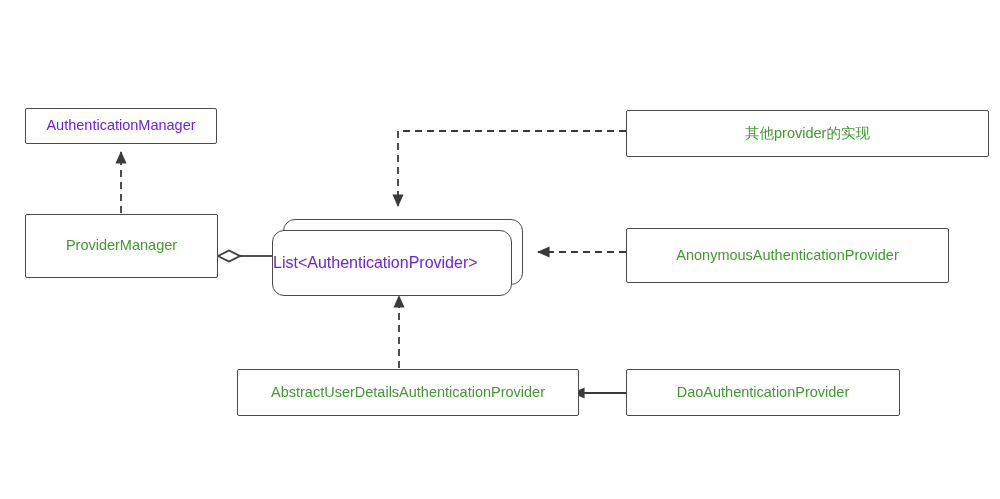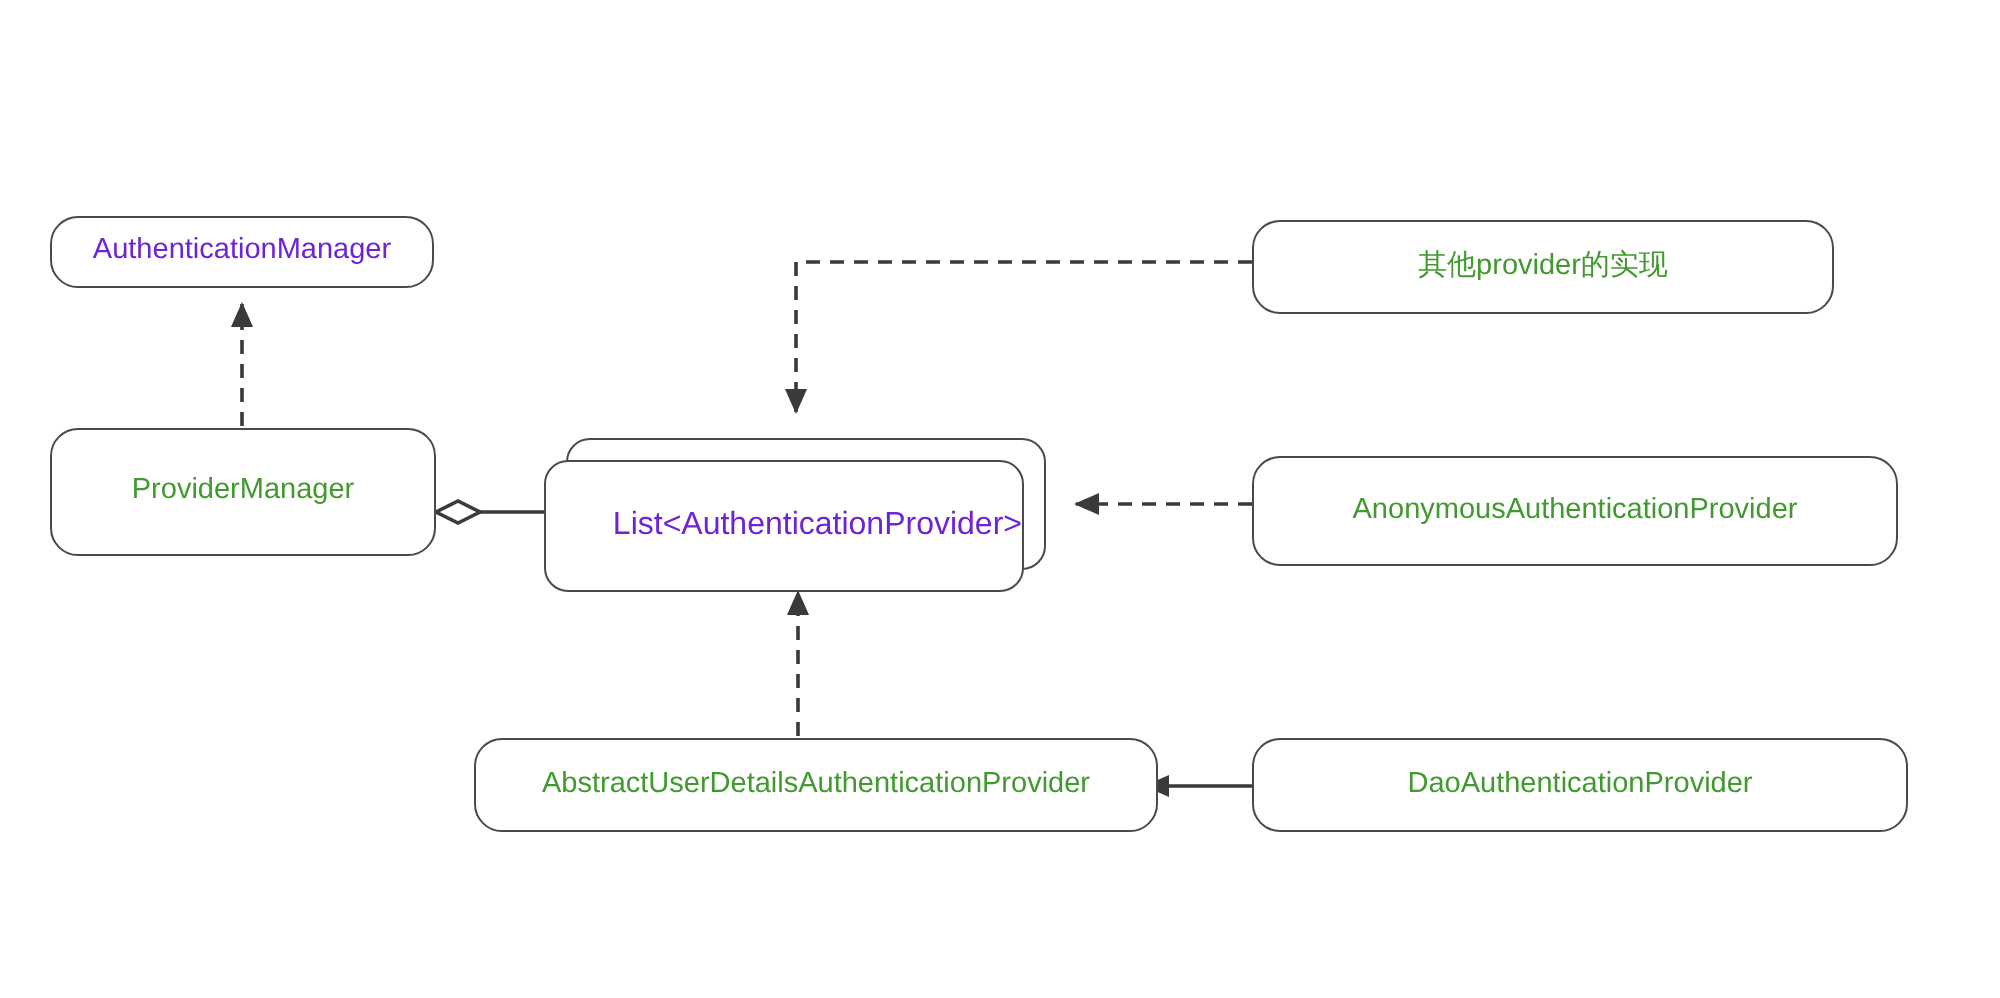--- a/index.html
+++ b/index.html
@@ -24,21 +24,21 @@
     top: 0;
     width: 1000px;
     height: 499px;
     pointer-events: none;
   }
   .node {
     position: absolute;
     box-sizing: border-box;
     background: #ffffff;
     border: 1.6px solid #4a4a4a;
-    border-radius: 14px;
+    border-radius: 2px;
     display: flex;
     align-items: center;
     justify-content: center;
     text-align: center;
     line-height: 1.2;
     z-index: 5;
   }
   .node .label {
     display: block;
     padding: 0 8px;
@@ -61,21 +61,21 @@
     border-radius: 12px;
   }
   .stack-front {
     position: absolute;
     box-sizing: border-box;
     background: #ffffff;
     border: 1.6px solid #4a4a4a;
     border-radius: 12px;
     display: flex;
     align-items: center;
-    justify-content: flex-end;
+    justify-content: flex-start;
   }
 </style>
 </head>
 <body>
 
 <div id="canvas">
 
   <svg id="edges" viewBox="0 0 1000 499" xmlns="http://www.w3.org/2000/svg">
     <defs>
       <marker id="arrowFilled" viewBox="0 0 10 10" refX="9.2" refY="5" markerWidth="7" markerHeight="7" orient="auto-start-reverse">
@@ -117,29 +117,29 @@
     <span class="label label-green">ProviderManager</span>
   </div>
 
   <div class="stack-wrap" id="node-list-authentication-provider-wrap" style="left: 272px; top: 219px; width: 251px; height: 77px;">
     <div class="stack-back" style="left: 11px; top: 0px; width: 240px; height: 66px;"></div>
     <div class="stack-front" style="left: 0px; top: 11px; width: 240px; height: 66px;">
       <span class="label label-purple">List&lt;AuthenticationProvider&gt;</span>
     </div>
   </div>
 
-  <div class="node" id="node-other-provider-impl" style="left: 626px; top: 110px; width: 291px; height: 47px;">
+  <div class="node" id="node-other-provider-impl" style="left: 626px; top: 110px; width: 363px; height: 47px;">
     <span class="label label-green">其他provider的实现</span>
   </div>
 
   <div class="node" id="node-anonymous-authentication-provider" style="left: 626px; top: 228px; width: 323px; height: 55px;">
     <span class="label label-green">AnonymousAuthenticationProvider</span>
   </div>
 
   <div class="node" id="node-abstract-user-details-authentication-provider" style="left: 237px; top: 369px; width: 342px; height: 47px;">
     <span class="label label-green">AbstractUserDetailsAuthenticationProvider</span>
   </div>
 
-  <div class="node" id="node-dao-authentication-provider" style="left: 626px; top: 369px; width: 328px; height: 47px;">
+  <div class="node" id="node-dao-authentication-provider" style="left: 626px; top: 369px; width: 274px; height: 47px;">
     <span class="label label-green">DaoAuthenticationProvider</span>
   </div>
 
 </div>
 
 </body></html>

